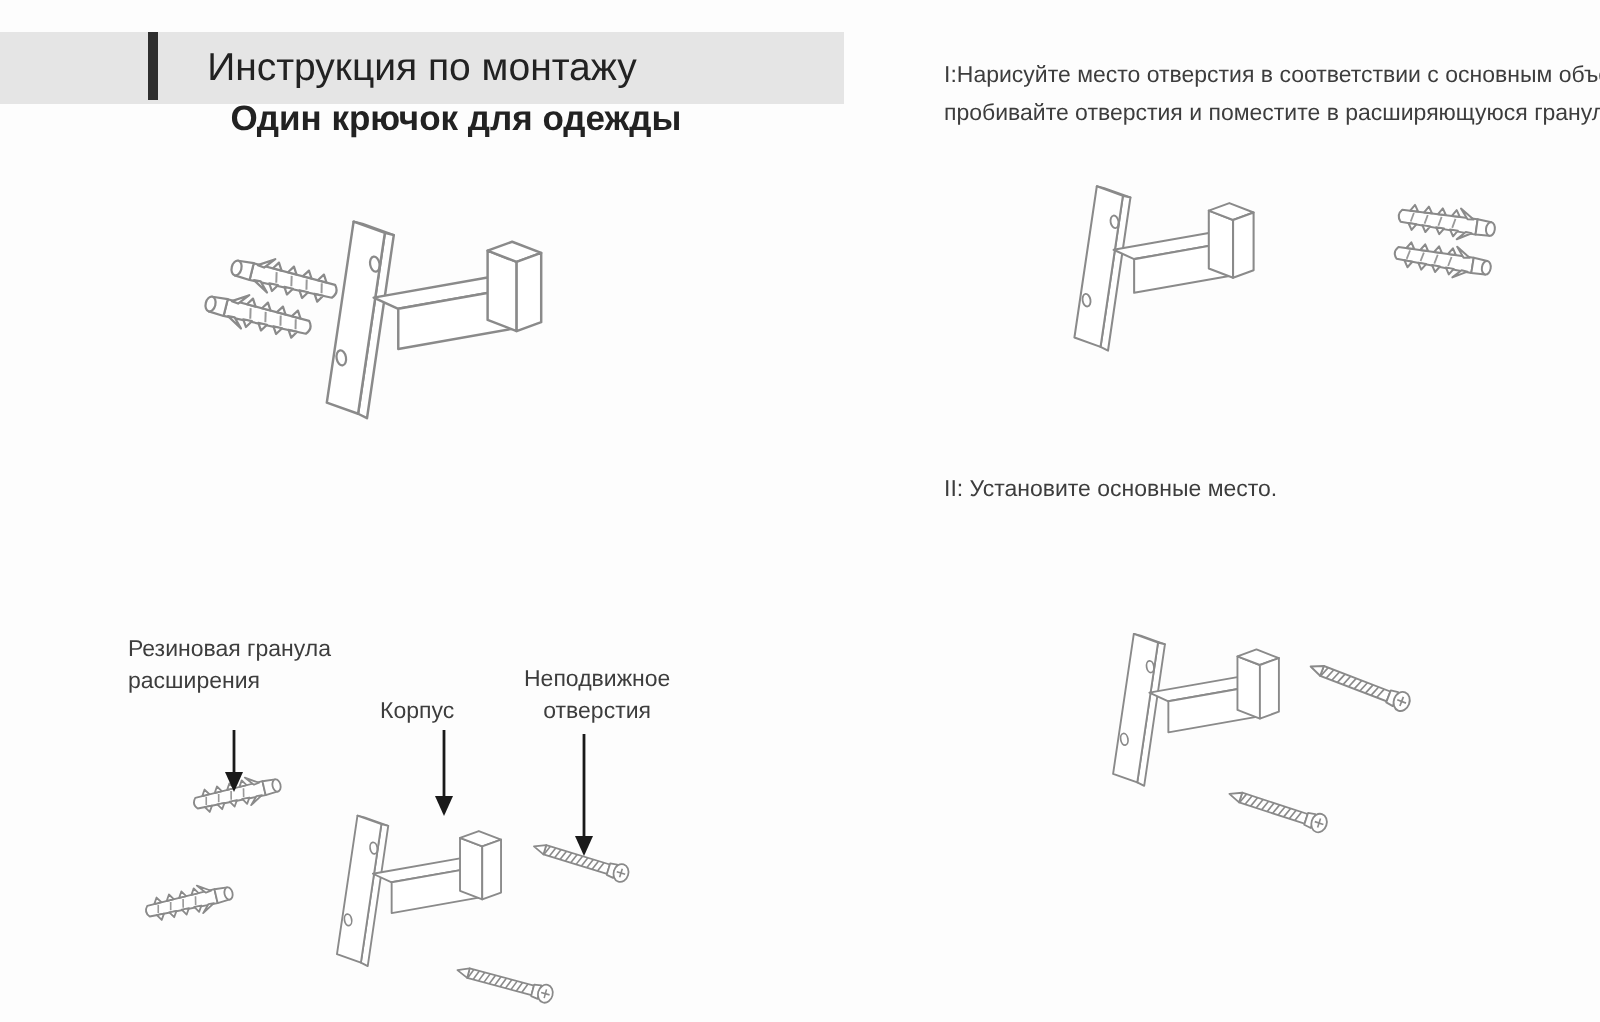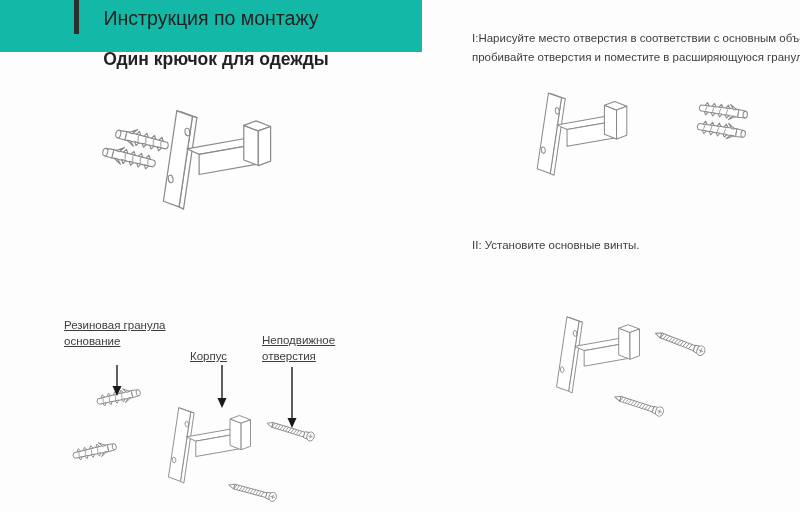--- a/index.html
+++ b/index.html
@@ -3,45 +3,45 @@
 <meta charset="utf-8">
 <style>
   html,body{margin:0;padding:0;}
   body{
     width:800px;height:511px;position:relative;overflow:hidden;
     background:#fdfdfd;
     font-family:"Liberation Sans","DejaVu Sans",sans-serif;
     color:#3a3a3a;
   }
   .band{
-    position:absolute;left:0;top:0;width:422px;height:52px;
-    background:#14b8a6;
+    position:absolute;left:0;top:16px;width:422px;height:36px;
+    background:#e5e5e5;
   }
   .accent{
     position:absolute;left:74px;top:0;width:5px;height:34px;
     background:#2e2e2e;
   }
   .title{
     position:absolute;left:0;top:0;width:422px;height:36px;
     line-height:37px;text-align:center;
     font-size:19.5px;font-weight:500;color:#222;margin:0;
   }
   .subtitle{
-    position:absolute;left:0;top:49px;width:432px;
+    position:absolute;left:12px;top:49px;width:432px;
     text-align:center;font-size:17.5px;font-weight:700;color:#222;margin:0;
   }
   .step-text{position:absolute;left:472px;font-size:11.5px;line-height:19px;color:#3d3d3d;}
   .step-text div{white-space:nowrap;}
   .step1{top:29px;}
   .step2{top:236px;}
-  .part-label{position:absolute;font-size:11.5px;line-height:16px;color:#3d3d3d;text-decoration:underline;}
+  .part-label{position:absolute;font-size:11.5px;line-height:16px;color:#3d3d3d;}
   .part-label div{white-space:nowrap;}
   .lbl-granule{left:64px;top:317px;}
   .lbl-body{left:190px;top:348px;}
-  .lbl-base{left:262px;top:332px;}
+  .lbl-base{left:262px;top:332px;text-align:center;}
   svg.part{position:absolute;overflow:visible;}
   .defs{position:absolute;width:0;height:0;}
 </style>
 </head>
 <body>
 
 <svg class="defs" aria-hidden="true">
   <defs>
     <symbol id="hook" viewBox="0 0 120 110">
       <g fill="#ffffff" stroke="#8a8a8a" stroke-width="1.1" stroke-linejoin="round">
@@ -114,21 +114,21 @@
   <div class="accent"></div>
   <h1 class="title">Инструкция по монтажу</h1>
 </header>
 <h2 class="subtitle">Один крючок для одежды</h2>
 
 <div class="step-text step1">
   <div>I:Нарисуйте место отверстия в соответствии с основным объектом,</div>
   <div>пробивайте отверстия и поместите в расширяющуюся гранулу.</div>
 </div>
 <div class="step-text step2">
-  <div>II: Установите основные винты.</div>
+  <div>II: Установите основные место.</div>
 </div>
 
 <svg class="part" style="left:150px;top:94px;width:134px;height:123px">
     <use href="#hook"></use>
   </svg>
 <svg class="part" style="left:110px;top:129px;width:62px;height:20px;transform:rotate(14deg) scaleX(-1)">
     <use href="#anchor"></use>
   </svg>
 <svg class="part" style="left:97px;top:147px;width:62px;height:20px;transform:rotate(14deg) scaleX(-1)">
     <use href="#anchor"></use>
@@ -165,21 +165,21 @@
   </svg>
 <svg class="part" style="left:264px;top:424px;width:57px;height:14px;transform:rotate(17deg)">
     <use href="#screw"></use>
   </svg>
 <svg class="part" style="left:226px;top:485px;width:57px;height:14px;transform:rotate(15deg)">
     <use href="#screw"></use>
   </svg>
 
 <div class="part-label lbl-granule">
   <div>Резиновая гранула</div>
-  <div>основание</div>
+  <div>расширения</div>
 </div>
 <div class="part-label lbl-body">
   <div>Корпус</div>
 </div>
 <div class="part-label lbl-base">
   <div>Неподвижное</div>
   <div>отверстия</div>
 </div>
 
 <svg class="part" style="left:111px;top:365px;width:12px;height:31px">

